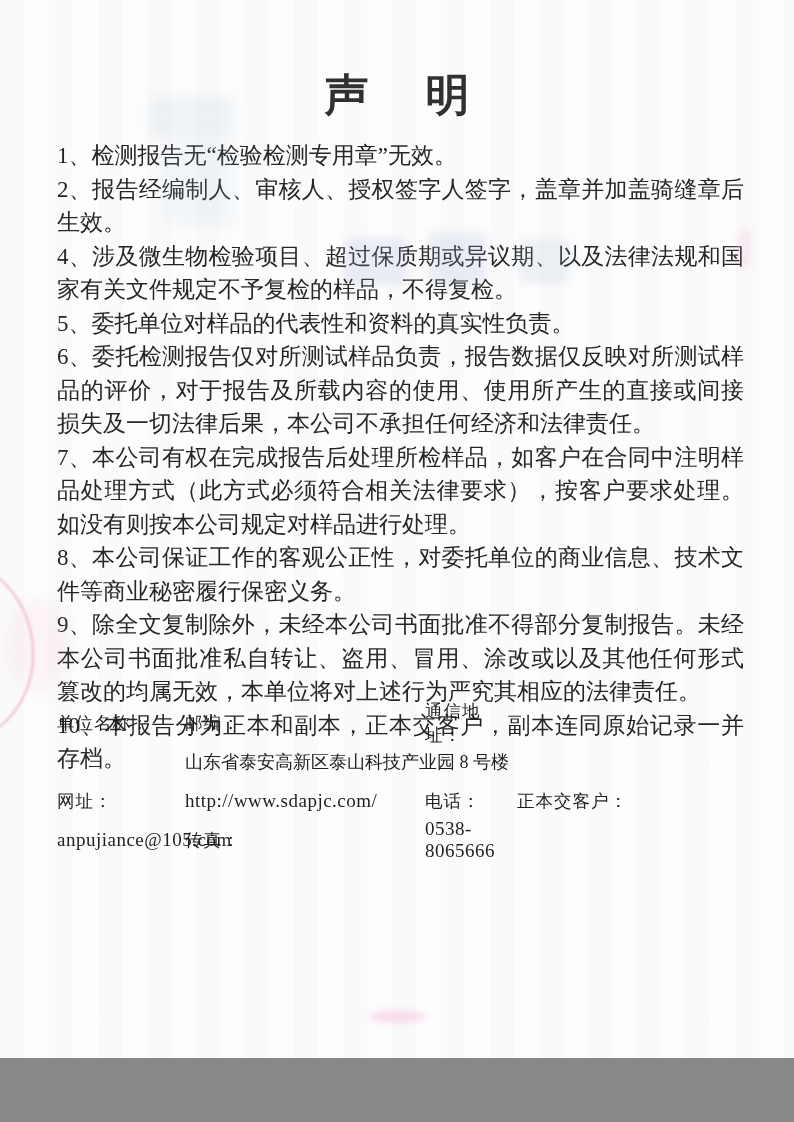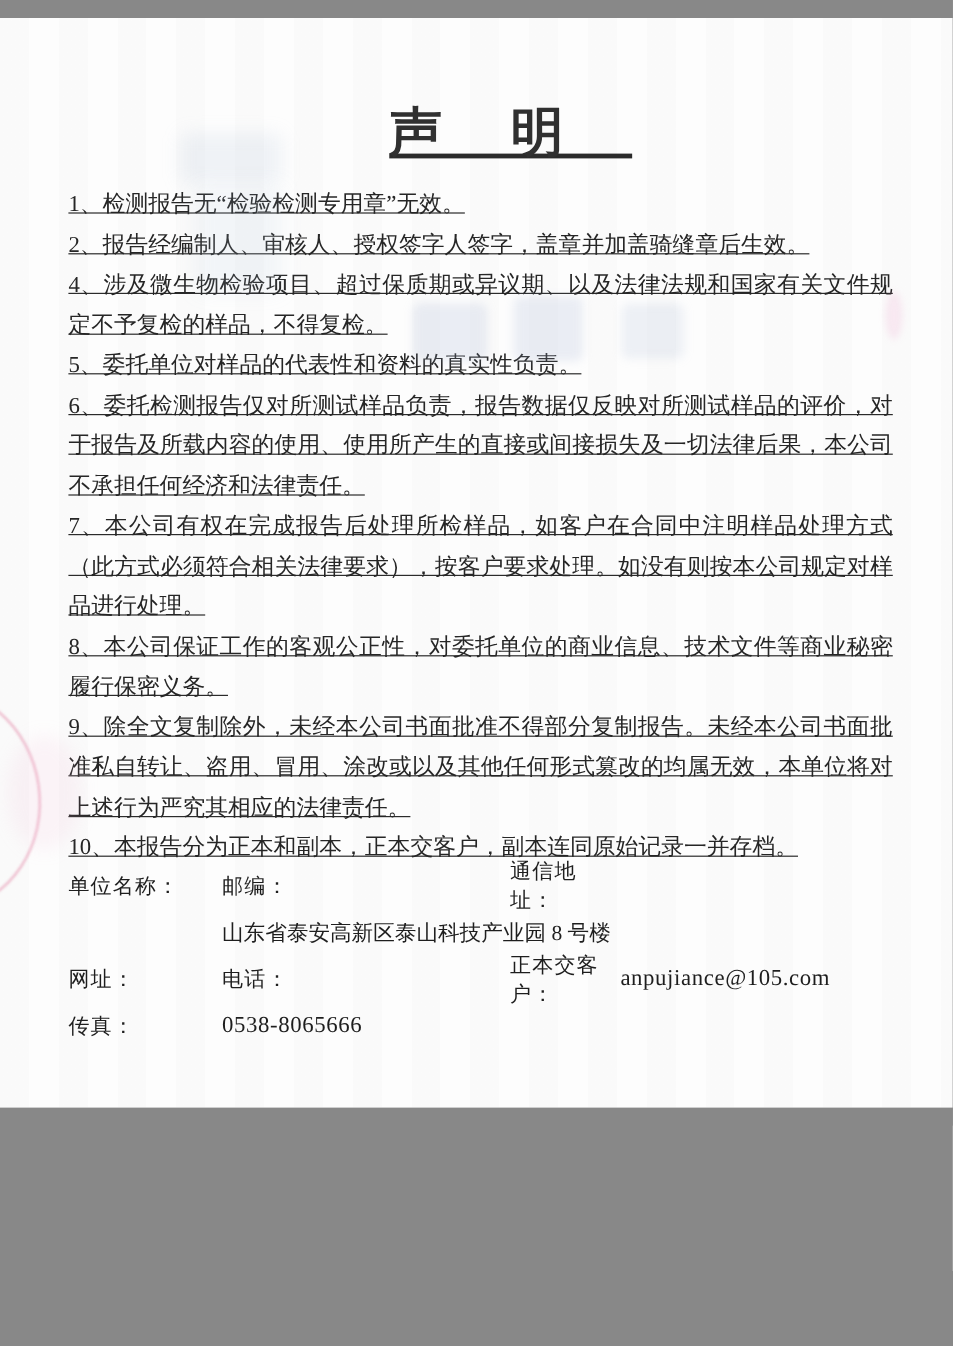--- a/index.html
+++ b/index.html
@@ -1,47 +1,46 @@
 <!DOCTYPE html>
 <html><head>
 <meta charset="utf-8">
 <style>
   html, body { margin: 0; padding: 0; background: #888; }
   .page {
     position: relative;
     width: 794px;
-    height: 908px;
-    margin: 15px auto;
+    height: 1058px;
+    margin: 0 auto;
     overflow: hidden;
     color: #2b2b2b;
     background:
       repeating-linear-gradient(90deg,
         rgba(0,0,0,0.012) 0px, rgba(0,0,0,0.012) 24px,
         rgba(255,255,255,0) 24px, rgba(255,255,255,0) 49px),
       #fdfdfd;
     font-family: "Liberation Serif", "DejaVu Serif", serif;
-    text-decoration: underline;
   }
   
   .doc-title {
     margin: 0;
     padding-top: 72px;
     text-align: center;
     font-size: 44px;
     line-height: 48px;
     font-weight: bold;
     color: #303030;
     letter-spacing: 1.3em;
     text-indent: 1.3em;
     font-family: "Liberation Serif", "DejaVu Serif", serif;
   }
   
   .statements {
     margin: 19px 50px 0 57px;
-    font-size: 19px;
+    font-size: 23px;
     line-height: 33.5px;
     text-align: justify;
     color: #262626;
   }
   .statements p { margin: 0; }
   
   .contact {
     position: absolute;
     left: 57px;
     top: 703px;
@@ -151,20 +150,21 @@
   </div>
 
   <div class="contact">
     <span class="c-label">单位名称：</span>
     <span class="c-label">邮编：</span>
 
     <span class="c-label">通信地址：</span>
     <span class="c-value span3">山东省泰安高新区泰山科技产业园 8 号楼</span>
 
     <span class="c-label">网址：</span>
+    <span class="c-num">http://www.sdapjc.com/</span>
     <span class="c-label">电话：</span>
 
     <span class="c-label">正本交客户：</span>
     <span class="c-num">anpujiance@105.com</span>
     <span class="c-label">传真：</span>
     <span class="c-num">0538-8065666</span>
   </div>
 
   <div class="artifact stamp-arc"></div>
   <div class="artifact stamp-haze"></div>

